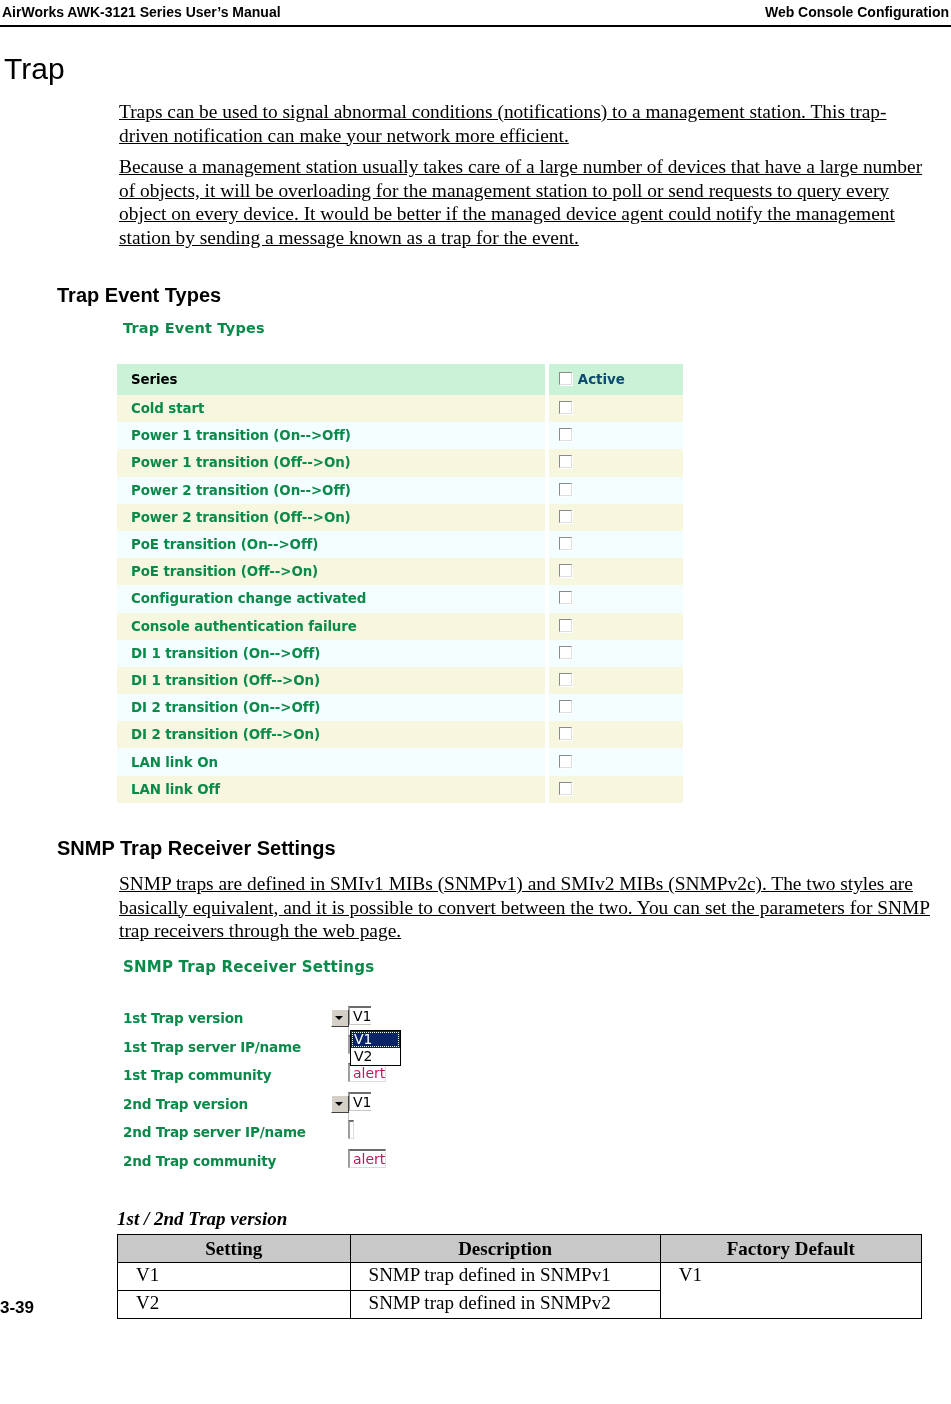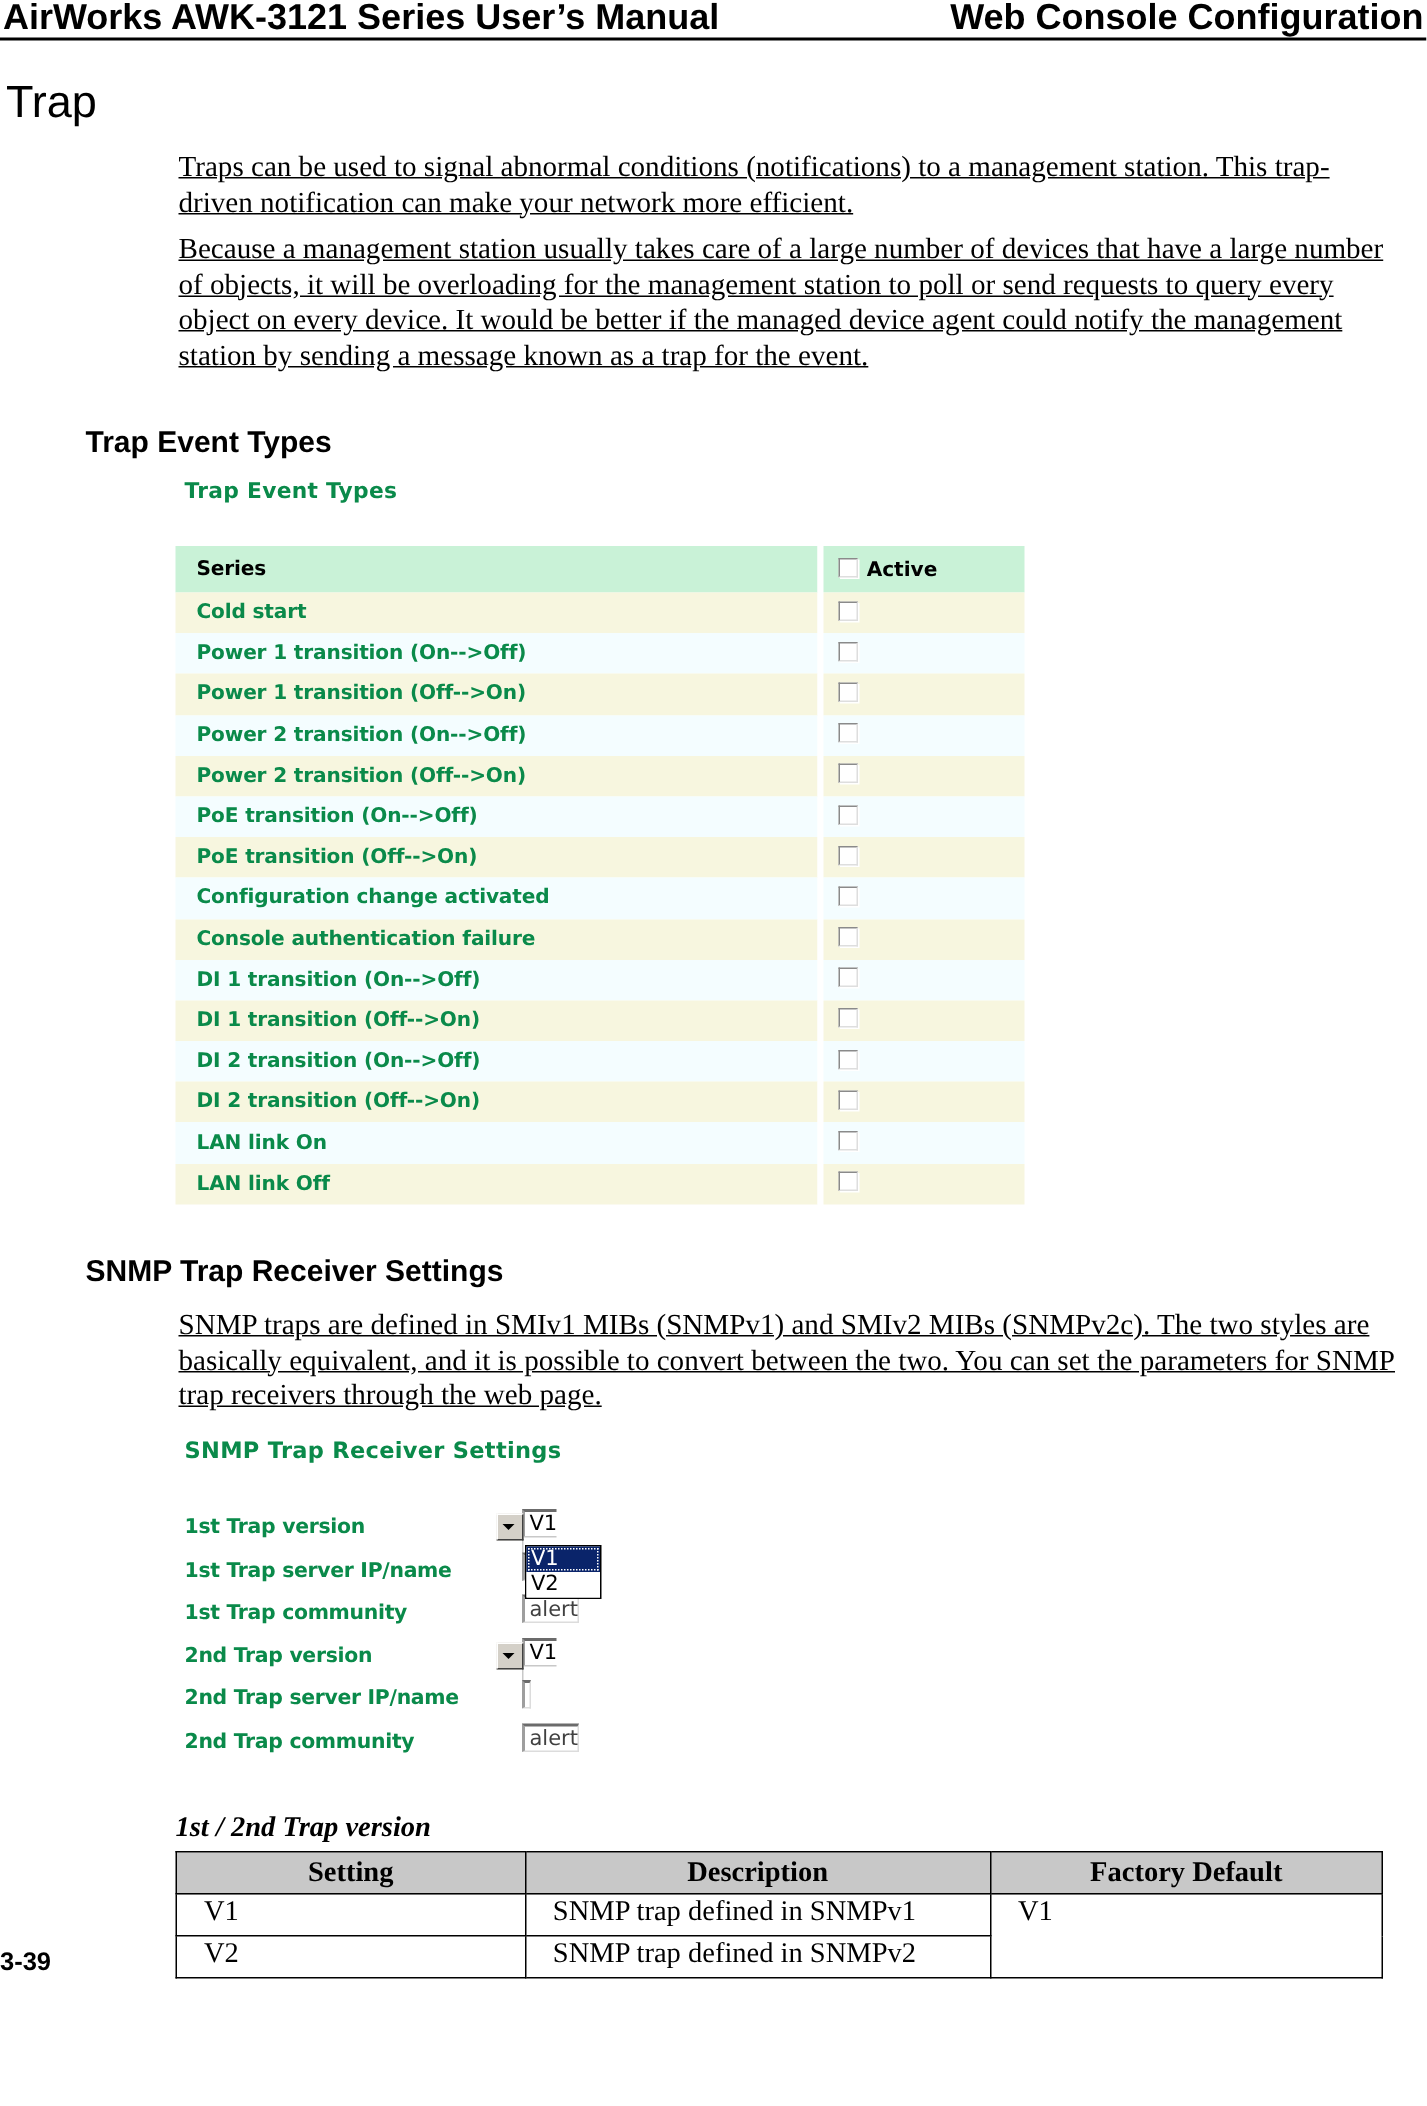--- a/index.html
+++ b/index.html
@@ -18,21 +18,21 @@
 
   
   .page-header {
     position: absolute;
     top: 0px;
     left: 0px;
     width: 951px;
     height: 26px;
     font-family: "Liberation Sans", sans-serif;
     font-weight: bold;
-    font-size: 24px;
+    font-size: 14px;
     line-height: 24px;
   }
   .page-header .hdr-left {
     position: absolute;
     left: 2px;
     top: 0px;
     white-space: nowrap;
   }
   .page-header .hdr-right {
     position: absolute;
@@ -137,21 +137,21 @@
     padding-left: 10px !important;
     font-family: "DejaVu Sans", sans-serif;
     font-weight: bold;
     font-size: 13.4px;
     color: #000000;
     white-space: nowrap;
   }
   .tt-head .tt-ev,
   .tt-head .tt-act {
     background: #c9f2d7;
-    color: #000000;
+    color: #0c4a6e;
     height: 31px;
   }
   .tt-head .tt-ev { color: #000000; }
   .row-a .tt-ev, .row-a .tt-act { background: #f7f6df; }
   .row-b .tt-ev, .row-b .tt-act { background: #f4fdff; }
 
   .wincheck {
     display: inline-block;
     width: 11px;
     height: 11px;
@@ -208,21 +208,21 @@
   .win-input {
     box-sizing: border-box;
     height: 21px;
     background: #ffffff;
     border-top: 2px solid #6b6b6b;
     border-left: 2px solid #9e9e9e;
     border-right: 1px solid #dcdcdc;
     border-bottom: 1px solid #dcdcdc;
     font-family: "DejaVu Sans", sans-serif;
     font-size: 14px;
-    color: #404040;
+    color: #be185d;
     padding: 0 0 0 3px;
     line-height: 18px;
     white-space: nowrap;
     overflow: hidden;
   }
   .win-input.wide { width: 322px; }
   .win-input.mid  { width: 272px; }
 
   .win-select {
     position: relative;

